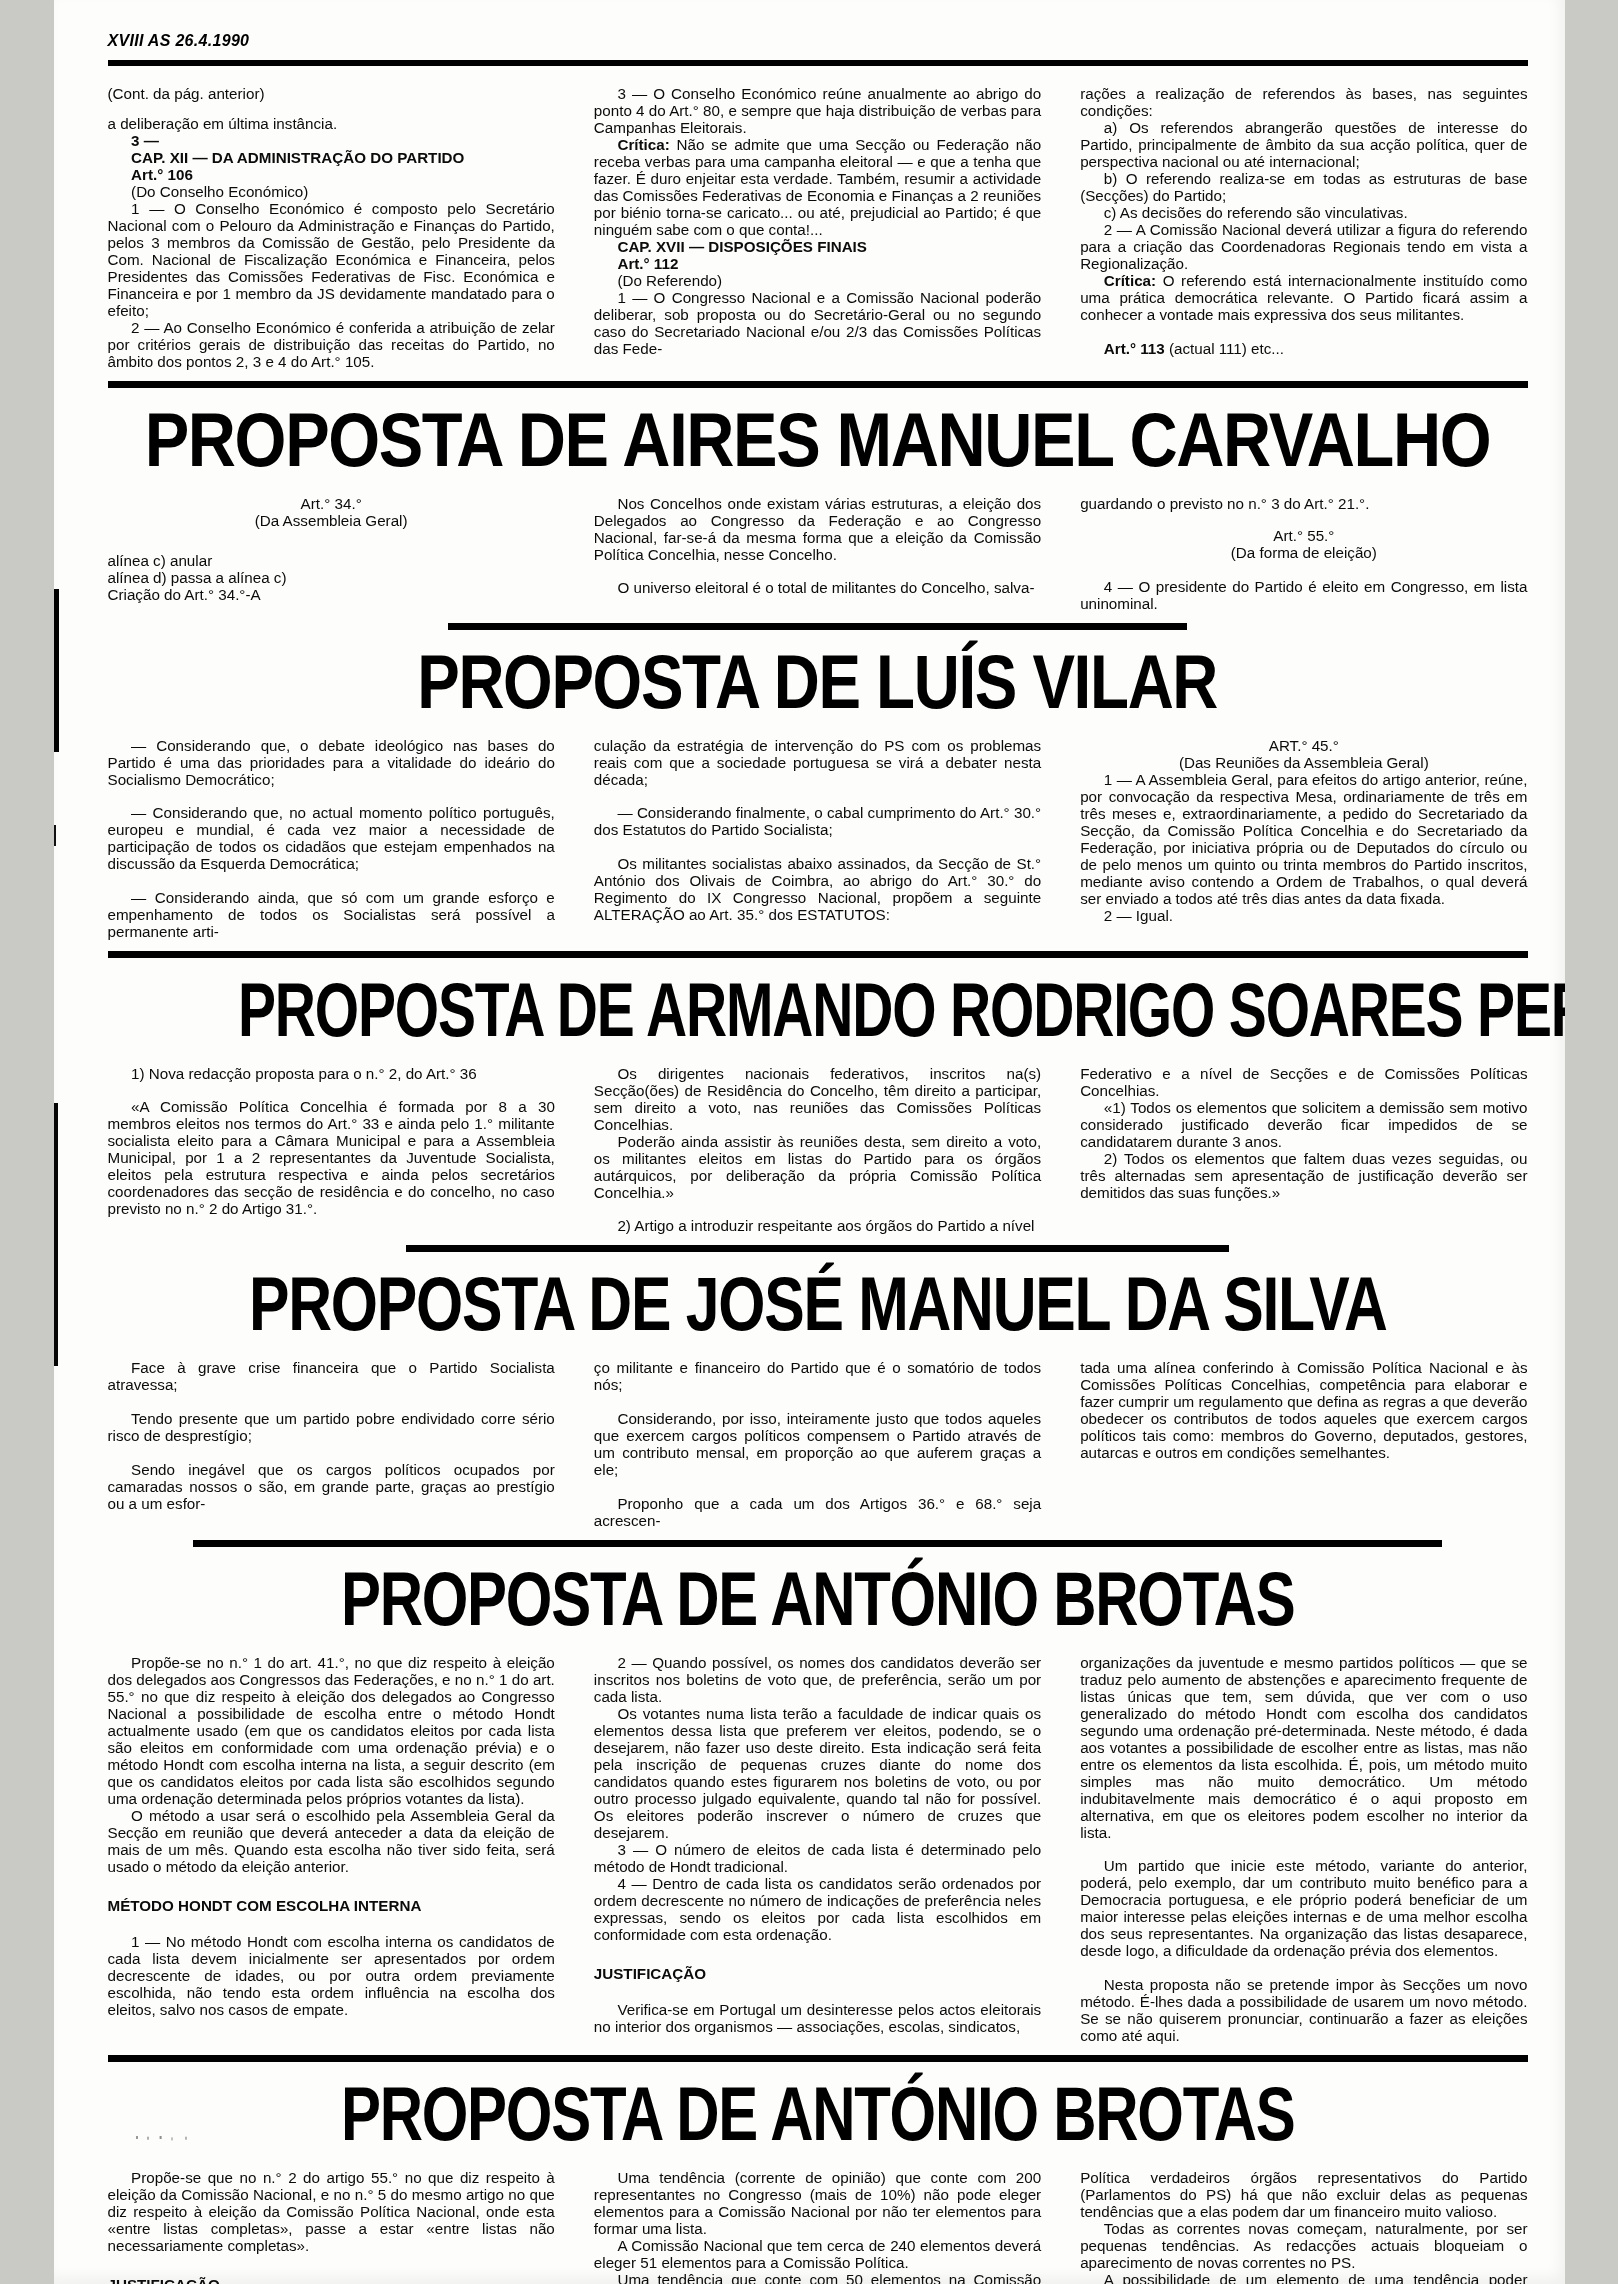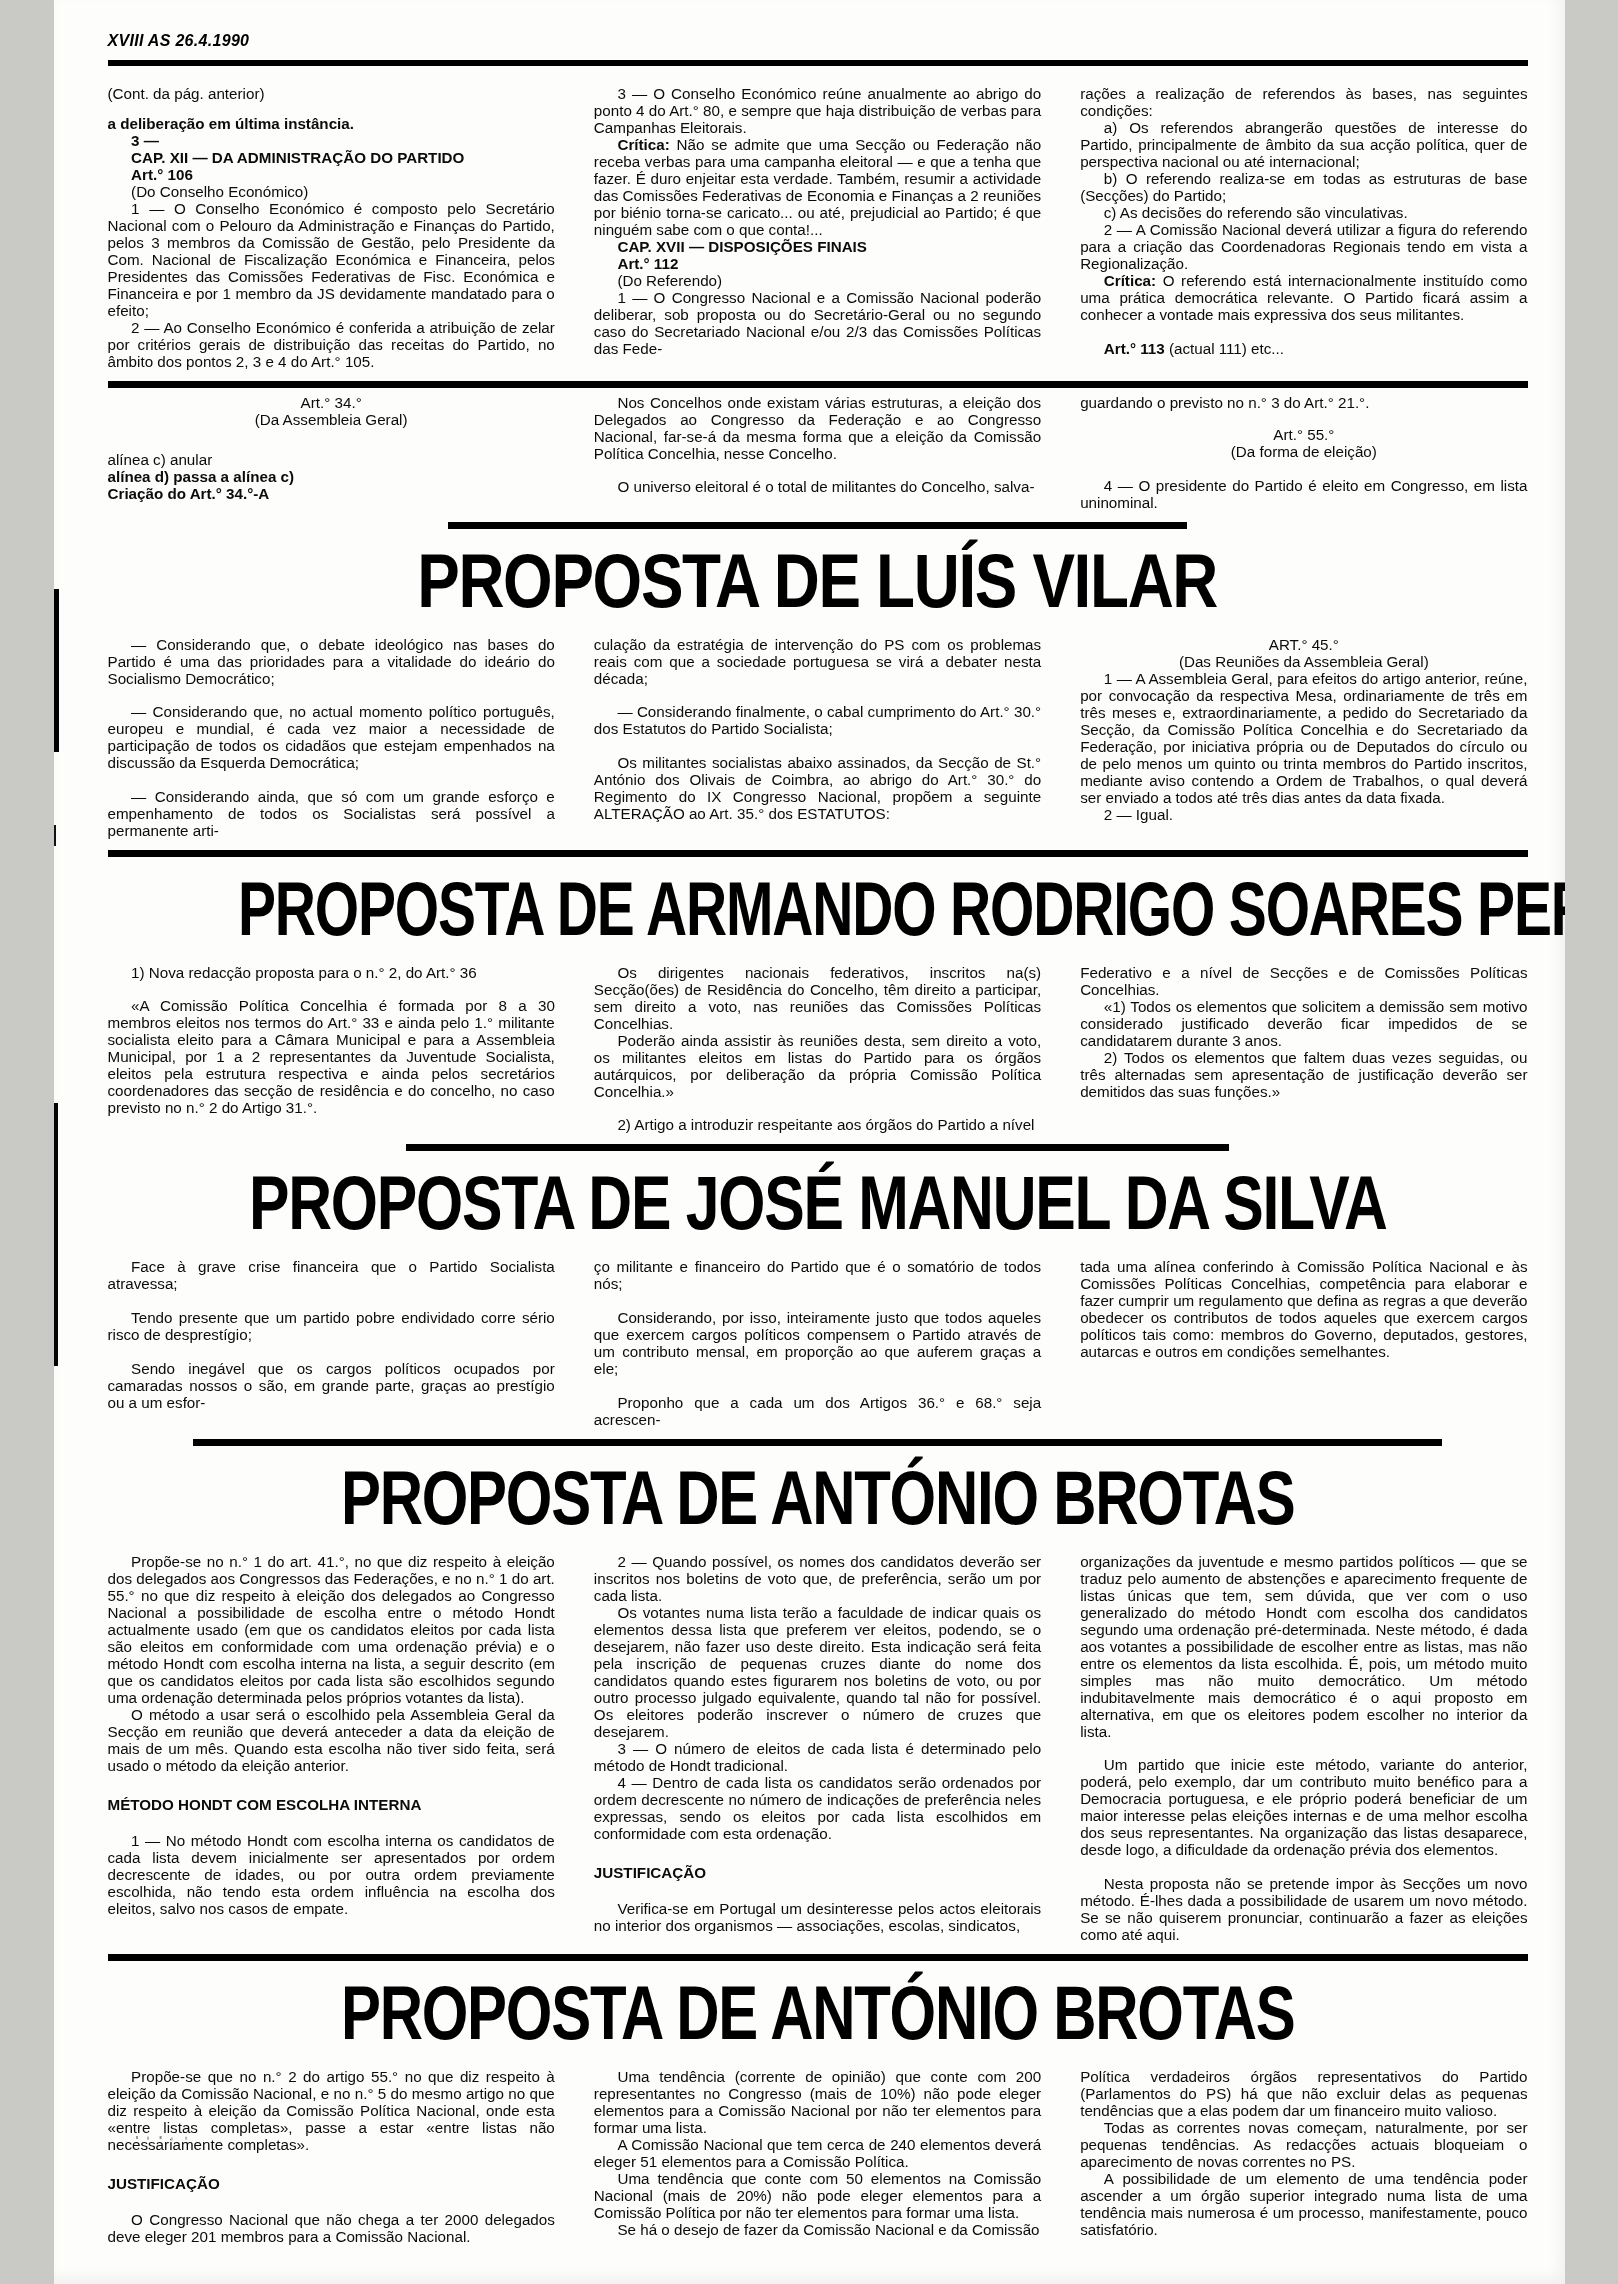--- a/index.html
+++ b/index.html
@@ -18,21 +18,21 @@
     font-size:16px;font-weight:bold;font-style:italic;
     letter-spacing:0.3px;color:#000;
   }
   .toprule{height:6.2px;background:#000;margin-top:9.7px;}
   .cols{display:flex;gap:39px;margin-top:19.4px;}
   .col{flex:1 1 0;min-width:0;}
   .col p{margin:0;font-size:15.2px;line-height:17px;text-align:justify;}
   .t-p{text-indent:23.6px;}
   .t-pn{text-indent:0;}
   .t-ps{text-indent:23.6px;margin-top:16.6px !important;}
-  .t-l{text-align:center;text-indent:0;font-weight:bold;}
+  .t-l{text-align:center;text-indent:0;}
   .t-lps{text-align:right;text-indent:0;margin-top:23.6px !important;}
   .t-li{text-align:left !important;text-indent:23.6px;}
   .t-bi{font-weight:bold;text-align:left !important;text-indent:23.6px;}
   .t-i{text-align:left !important;text-indent:0;margin-bottom:12.5px !important;}
   .t-c{text-align:center !important;text-indent:0;}
   .t-cs{text-align:center !important;text-indent:0;margin-top:15.2px !important;}
   .t-bh{font-weight:bold;text-align:center;text-indent:0;margin:22px 0 19.4px !important;}
   .section{padding-top:11px;}
   .rule{height:7px;background:#000;margin:0 auto;}
   .rule.full{width:100%;}
@@ -85,20 +85,21 @@
           <p class="t-p">b) O referendo realiza-se em todas as estruturas de base (Secções) do Partido;</p>
           <p class="t-p">c) As decisões do referendo são vinculativas.</p>
           <p class="t-p">2 — A Comissão Nacional deverá utilizar a figura do referendo para a criação das Coordenadoras Regionais tendo em vista a Regionalização.</p>
           <p class="t-p"><b>Crítica: </b>O referendo está internacionalmente instituído como uma prática democrática relevante. O Partido ficará assim a conhecer a vontade mais expressiva dos seus militantes.</p>
           <p class="t-ps"><b>Art.° 113 </b>(actual 111) etc...</p>
         </div>
       </div>
     <div id="sections">
         <div class="section">
           <div class="rule full"></div>
+          <div class="headline"><span style="transform: scale(0.996, 1.14);">PROPOSTA DE AIRES MANUEL CARVALHO</span></div>
           <div class="cols">
             <div class="col">
               <p class="t-c">Art.° 34.°</p>
               <p class="t-c">(Da Assembleia Geral)</p>
               <p class="t-lps">alínea c) anular</p>
               <p class="t-l">alínea d) passa a alínea c)</p>
               <p class="t-l">Criação do Art.° 34.°-A</p>
             </div>
             <div class="col">
               <p class="t-p">Nos Concelhos onde existam várias estruturas, a eleição dos Delegados ao Congresso da Federação e ao Congresso Nacional, far-se-á da mesma forma que a eleição da Comissão Política Concelhia, nesse Concelho.</p>

